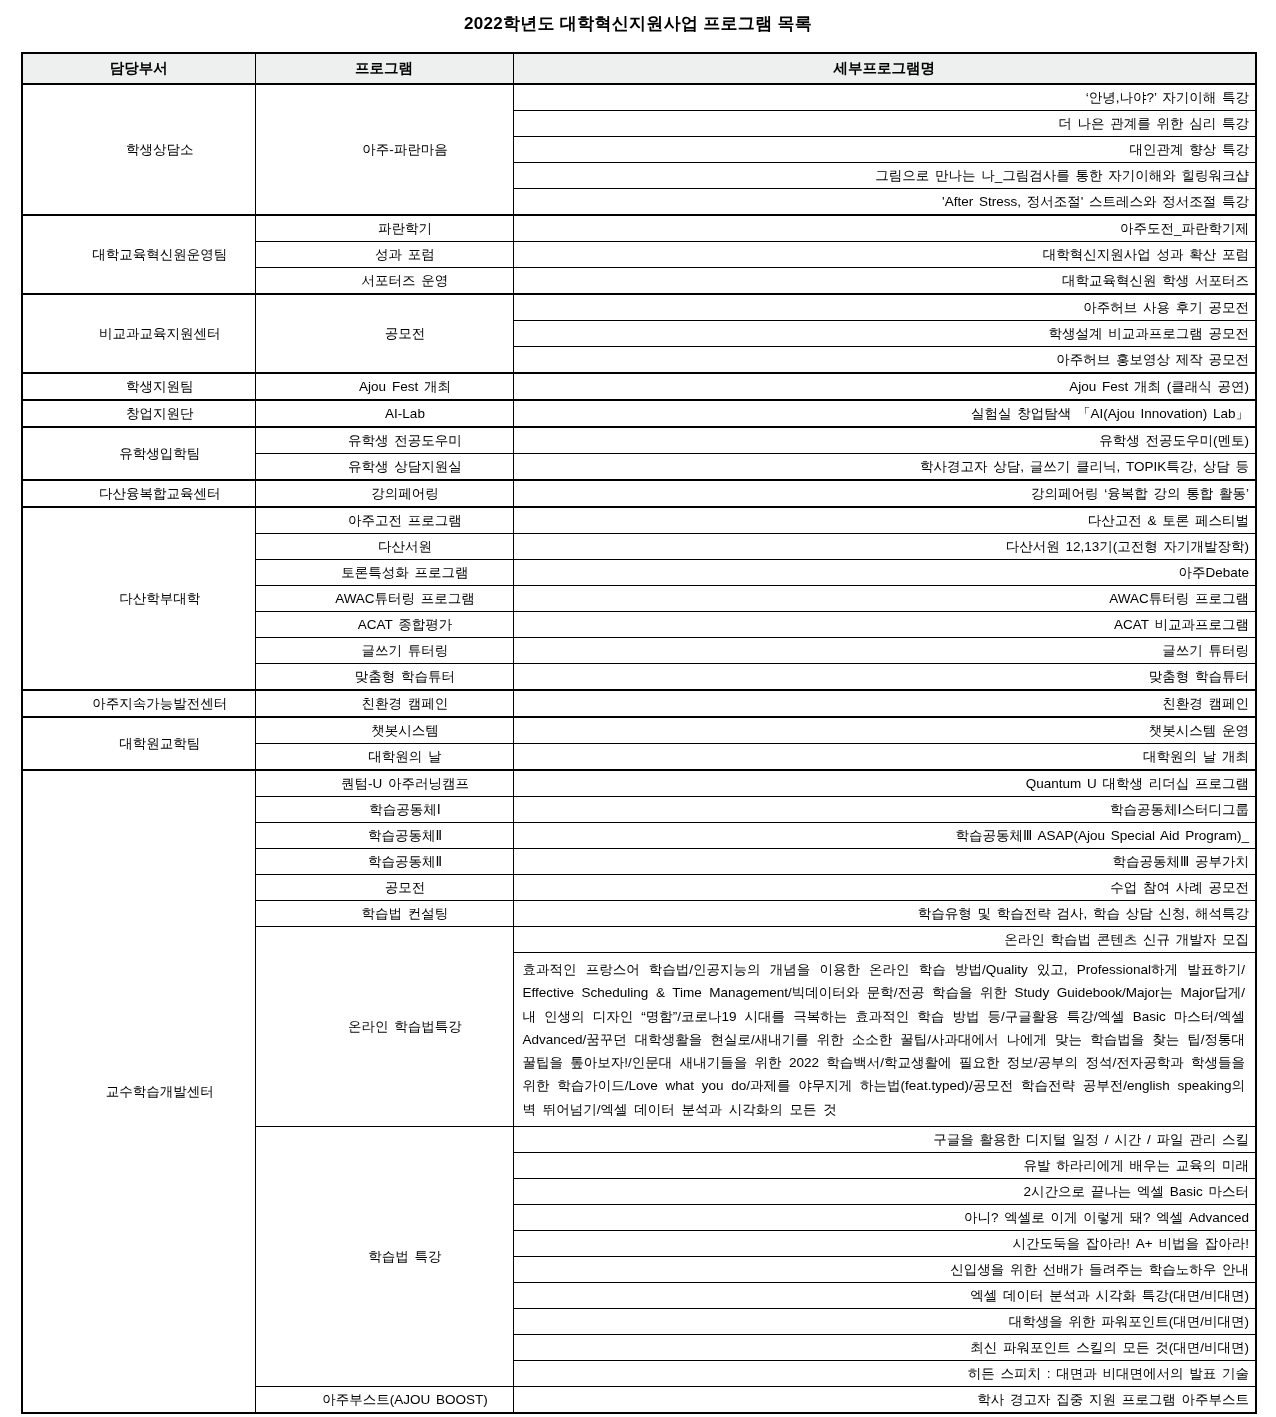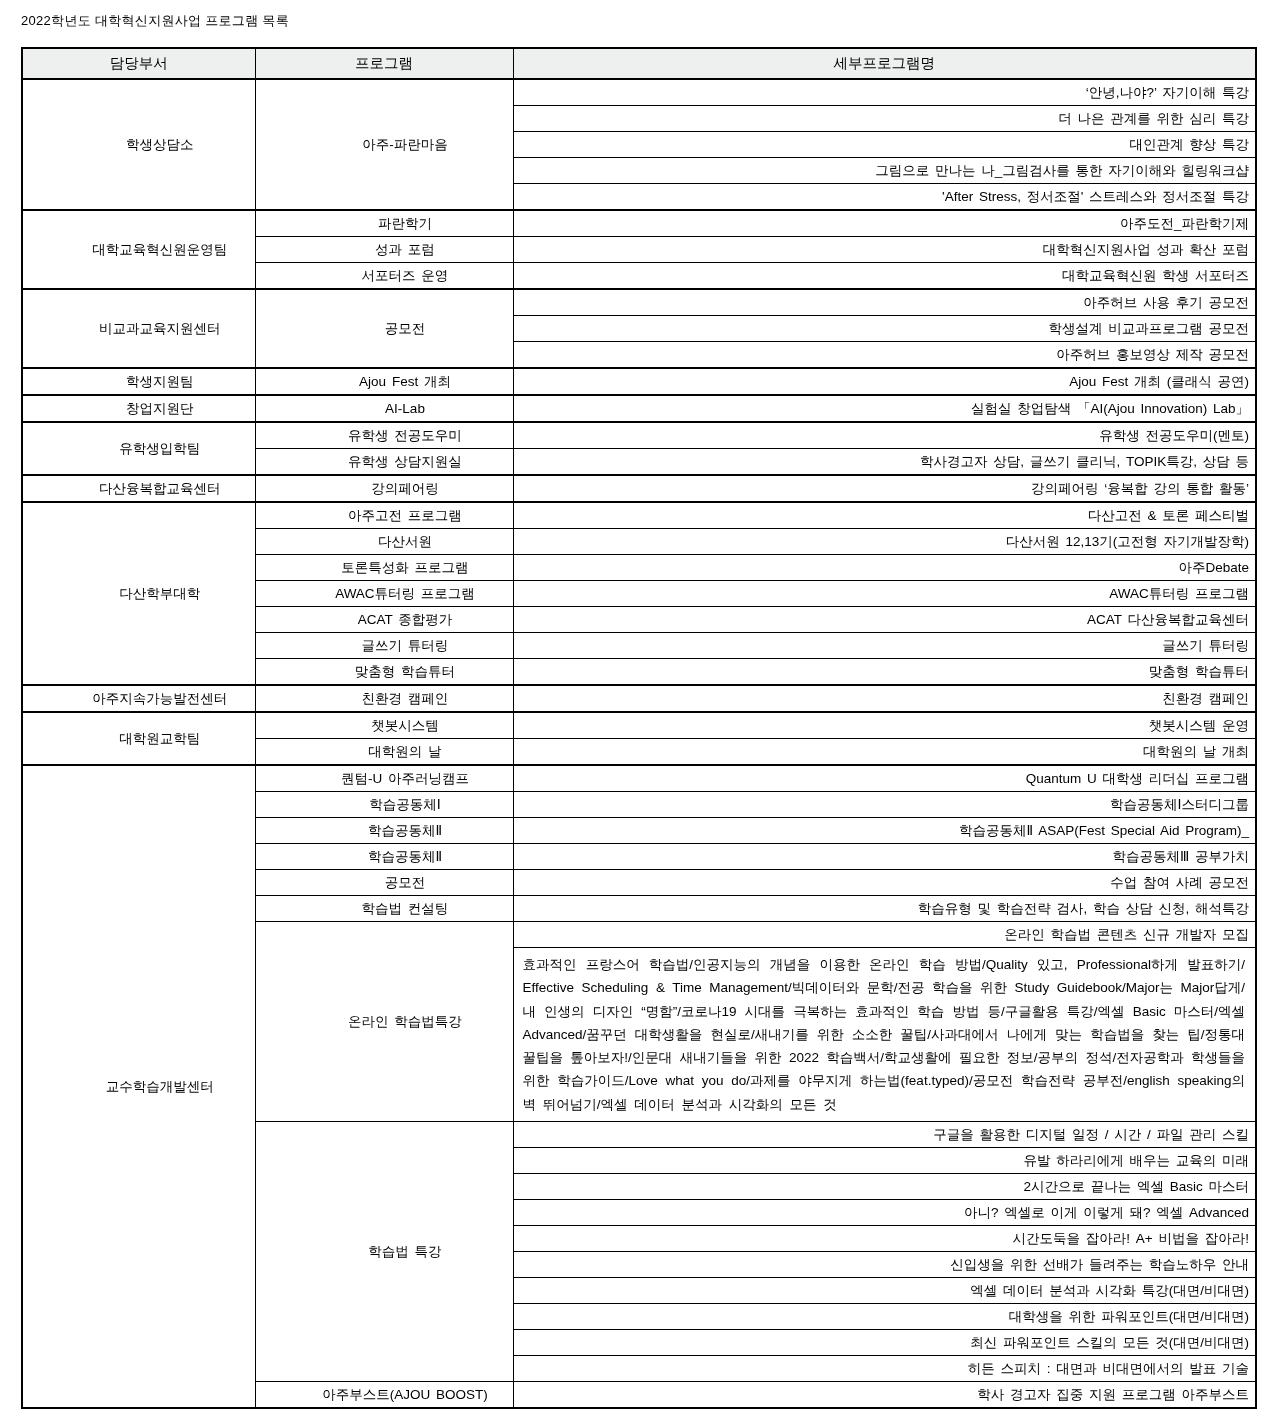--- a/index.html
+++ b/index.html
@@ -10,39 +10,39 @@
     font-family: "Liberation Sans", "DejaVu Sans", sans-serif;
   }
   .page {
     width: 1276px;
     min-height: 1417px;
     box-sizing: border-box;
     padding: 8px 21px 20px 21px;
     background: #ffffff;
   }
   .doc-title {
-    text-align: left;
-    font-weight: normal;
-    font-size: 13px;
+    text-align: center;
+    font-weight: bold;
+    font-size: 17px;
     letter-spacing: 0.3px;
     padding: 4px 0 17px 0;
   }
   table.program-table {
     width: 100%;
     border-collapse: collapse;
     table-layout: fixed;
     border: 2px solid #000000;
   }
   col.c-dept { width: 233px; }
   col.c-prog { width: 258px; }
   col.c-detail { width: 743px; }
   th {
     border: 1px solid #000000;
     background: #eeefef;
-    font-weight: normal;
+    font-weight: bold;
     font-size: 14.5px;
     padding: 5px 4px;
     height: 18px;
     vertical-align: middle;
   }
   td {
     border: 1px solid #000000;
     font-size: 13.5px;
     padding: 3px 6px;
     height: 19px;
@@ -158,21 +158,21 @@
         <tr>
           <td class="prog-cell" rowspan="1">토론특성화 프로그램</td>
           <td class="detail-cell">아주Debate</td>
         </tr>
         <tr>
           <td class="prog-cell" rowspan="1">AWAC튜터링 프로그램</td>
           <td class="detail-cell">AWAC튜터링 프로그램</td>
         </tr>
         <tr>
           <td class="prog-cell" rowspan="1">ACAT 종합평가</td>
-          <td class="detail-cell">ACAT 다산융복합교육센터</td>
+          <td class="detail-cell">ACAT 비교과프로그램</td>
         </tr>
         <tr>
           <td class="prog-cell" rowspan="1">글쓰기 튜터링</td>
           <td class="detail-cell">글쓰기 튜터링</td>
         </tr>
         <tr>
           <td class="prog-cell" rowspan="1">맞춤형 학습튜터</td>
           <td class="detail-cell">맞춤형 학습튜터</td>
         </tr>
         <tr class="section-start">
@@ -193,21 +193,21 @@
           <td class="dept-cell" rowspan="19">교수학습개발센터</td>
           <td class="prog-cell" rowspan="1">퀀텀-U 아주러닝캠프</td>
           <td class="detail-cell">Quantum U 대학생 리더십 프로그램</td>
         </tr>
         <tr>
           <td class="prog-cell" rowspan="1">학습공동체Ⅰ</td>
           <td class="detail-cell">학습공동체Ⅰ스터디그룹</td>
         </tr>
         <tr>
           <td class="prog-cell" rowspan="1">학습공동체Ⅱ</td>
-          <td class="detail-cell">학습공동체Ⅱ ASAP(Fest Special Aid Program)_</td>
+          <td class="detail-cell">학습공동체Ⅲ ASAP(Ajou Special Aid Program)_</td>
         </tr>
         <tr>
           <td class="prog-cell" rowspan="1">학습공동체Ⅱ</td>
           <td class="detail-cell">학습공동체Ⅲ 공부가치</td>
         </tr>
         <tr>
           <td class="prog-cell" rowspan="1">공모전</td>
           <td class="detail-cell">수업 참여 사례 공모전</td>
         </tr>
         <tr>

